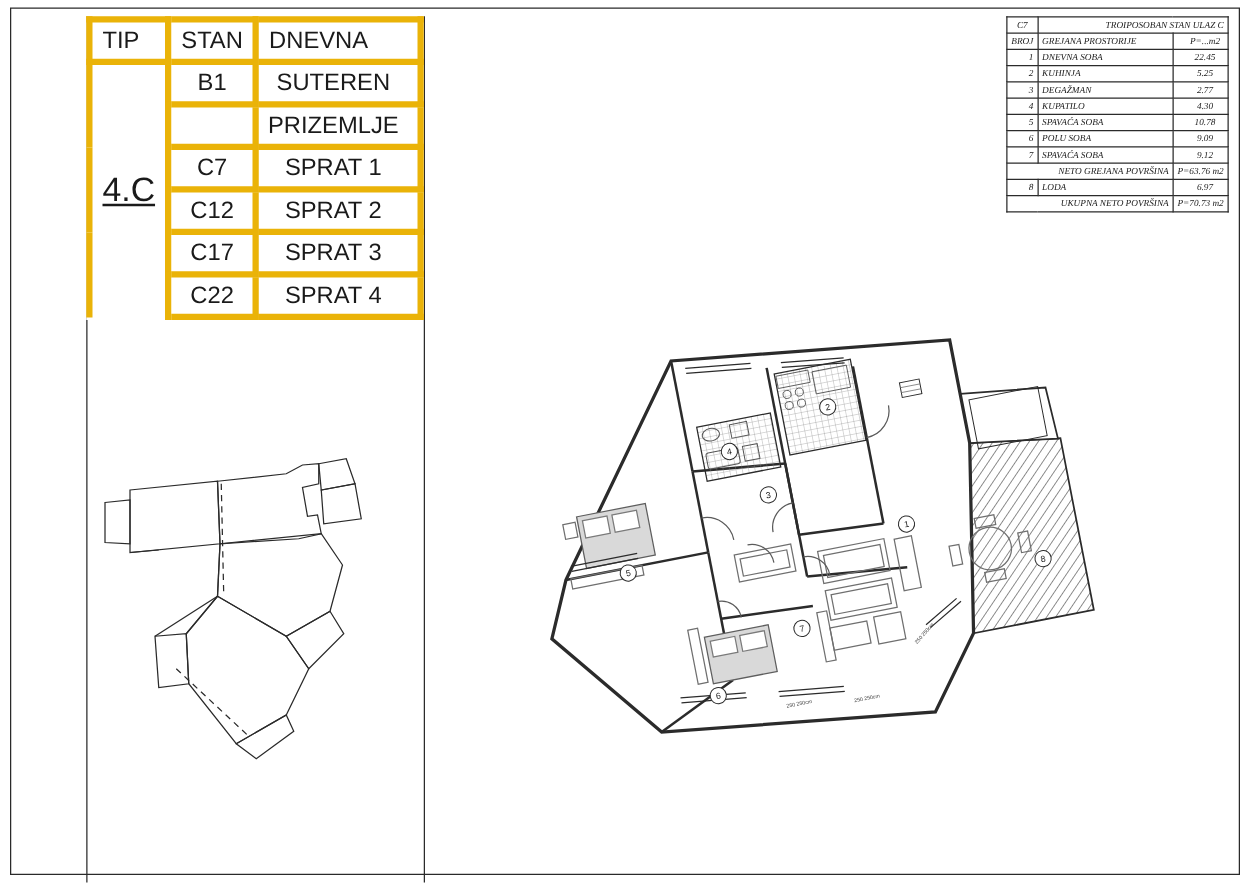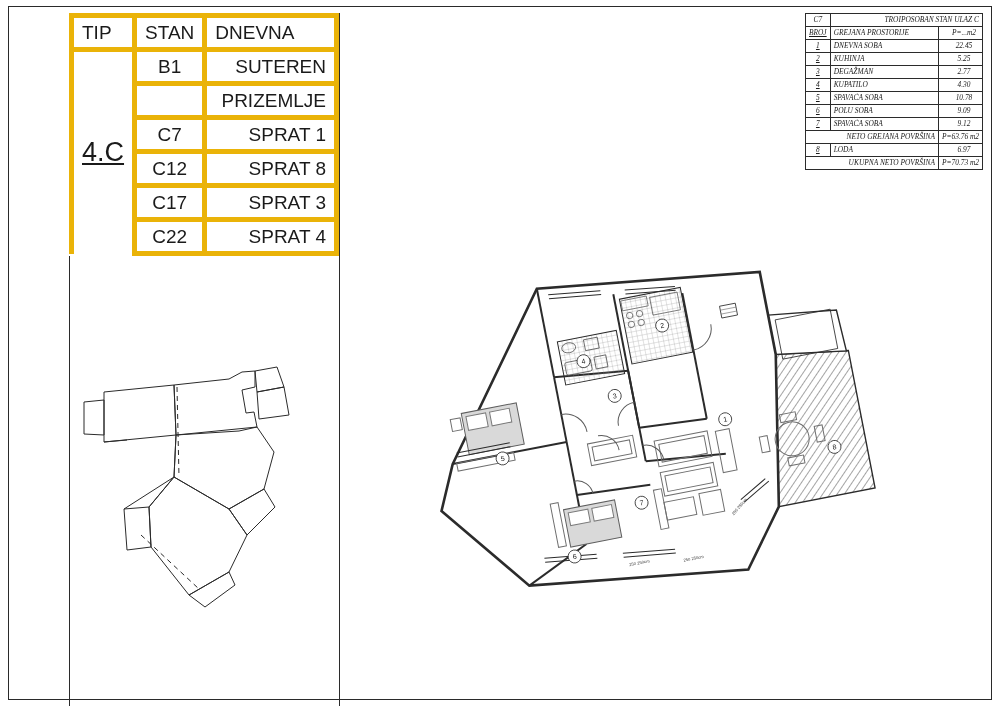--- a/index.html
+++ b/index.html
@@ -35,21 +35,21 @@
   #unit-table td {
     border: 5px solid #eab308;
     height: 34px;
     font-size: 19px;
     padding: 0 8px;
     vertical-align: middle;
     white-space: nowrap;
   }
   #unit-table td.c-tip { width: 62px; text-align: center; }
   #unit-table td.c-stan { width: 68px; text-align: center; }
-  #unit-table td.c-sprat { width: 140px; text-align: right; padding-left: 0; }
+  #unit-table td.c-sprat { width: 140px; text-align: center; padding-left: 0; }
   #unit-table td.hdr { text-align: left; padding-left: 8px; }
   #unit-table td.typelabel {
     font-size: 27px;
     text-align: center;
     vertical-align: middle;
     border-top: none;
     border-bottom: none;
     text-decoration: underline;
   }
 
@@ -78,21 +78,21 @@
     font-size: 7.4px;
     background: #fff;
   }
   #schedule td {
     border: 1px solid #2b2b2b;
     height: 12.4px;
     padding: 0 3px;
     line-height: 12px;
     white-space: nowrap;
   }
-  #schedule td.num { width: 20px; text-align: center; text-decoration: underline; }
+  #schedule td.num { width: 20px; text-align: right; }
   #schedule td.name { text-align: left; }
   #schedule td.area { width: 42px; text-align: center; padding-left: 10px; }
   #schedule td.title-code { width: 20px; text-align: center; }
   #schedule td.title-text { text-align: right; }
   #schedule td.sumlabel { text-align: right; }
   #schedule td.sumval { }
 
   
   #siteplan {
     position: absolute;
@@ -130,21 +130,21 @@
       <tr>
         <td class="c-stan"></td>
         <td class="c-sprat">PRIZEMLJE</td>
       </tr>
       <tr>
         <td class="c-stan">C7</td>
         <td class="c-sprat">SPRAT 1</td>
       </tr>
       <tr>
         <td class="c-stan">C12</td>
-        <td class="c-sprat">SPRAT 8</td>
+        <td class="c-sprat">SPRAT 2</td>
       </tr>
       <tr>
         <td class="c-stan">C17</td>
         <td class="c-sprat">SPRAT 3</td>
       </tr>
       <tr>
         <td class="c-stan">C22</td>
         <td class="c-sprat">SPRAT 4</td>
       </tr>
     </tbody>

